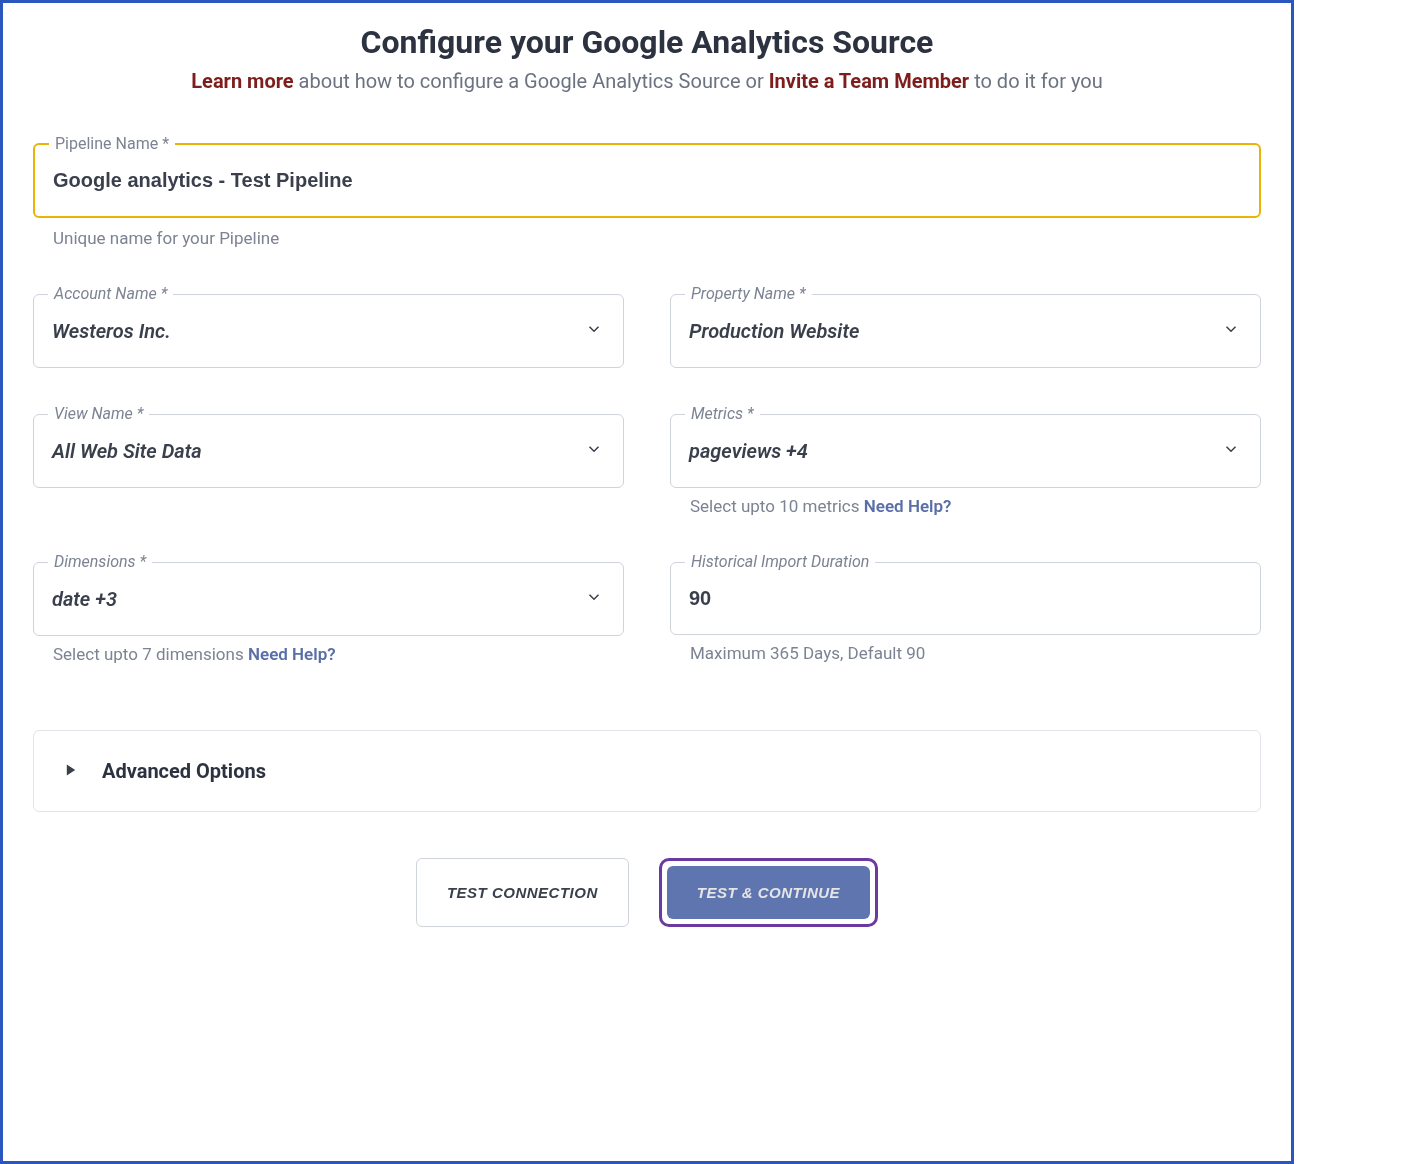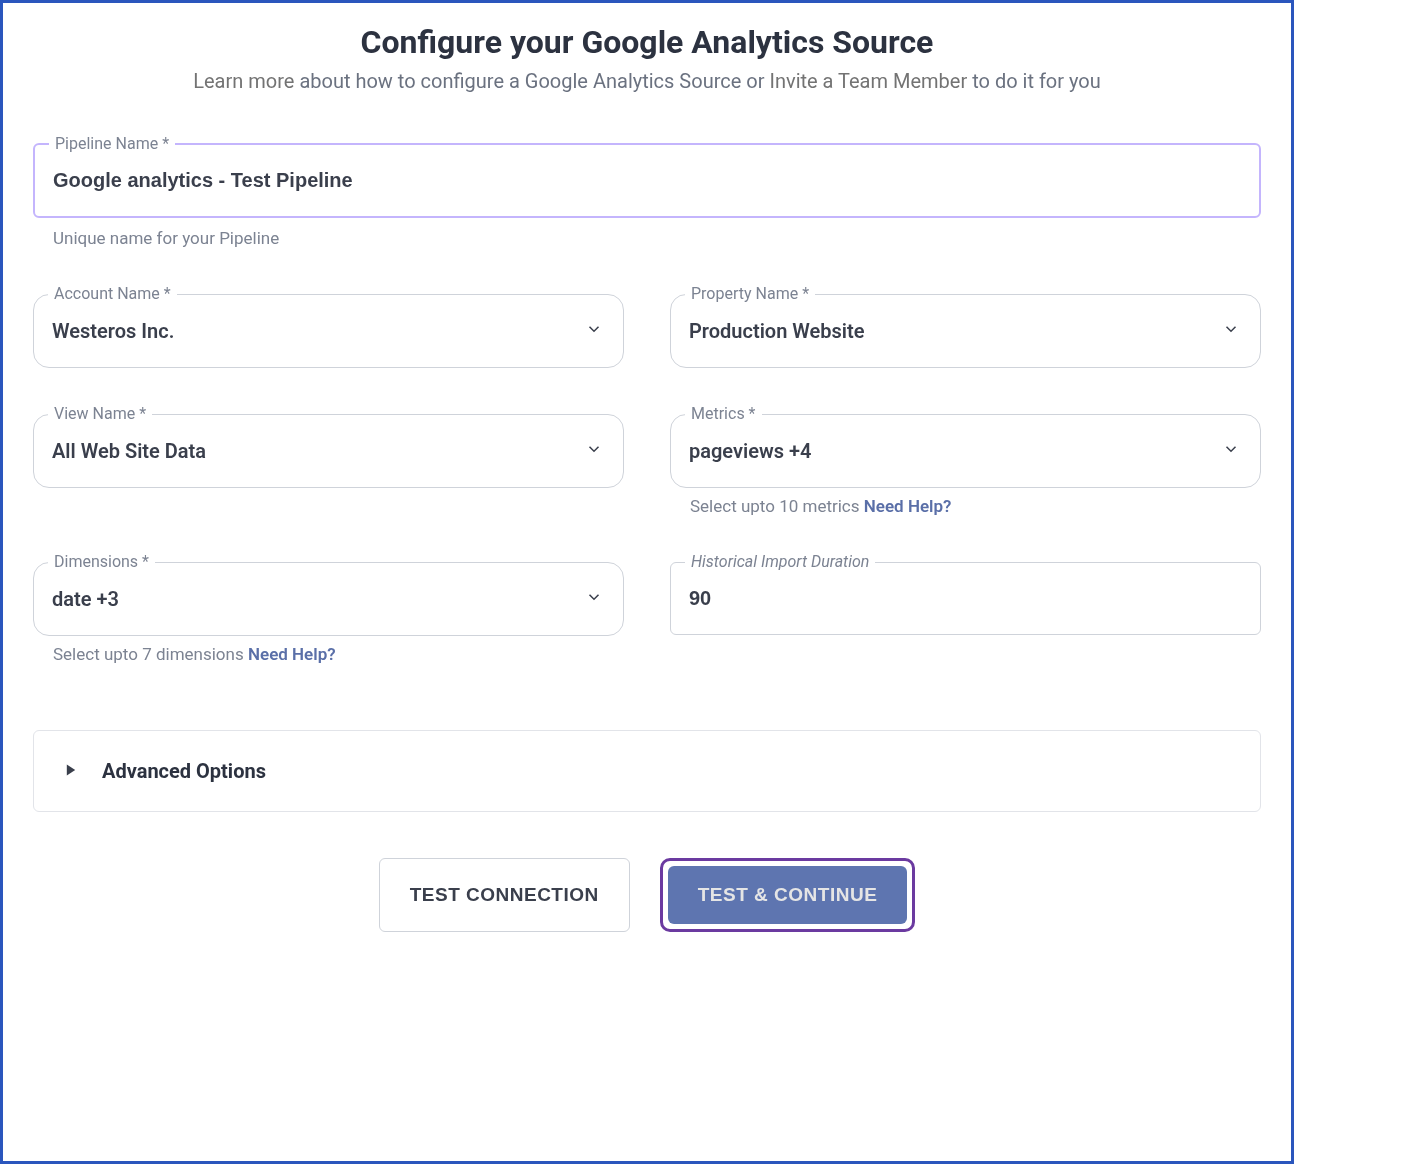--- a/index.html
+++ b/index.html
@@ -28,22 +28,22 @@
       font-weight: 700;
       color: #2c3240;
       margin-bottom: 8px;
     }
     .subtitle {
       font-size: 20px;
       color: #6b7280;
       font-weight: 400;
     }
     .subtitle .link {
-      color: #737373;
-      font-weight: 400;
+      color: #7f1d1d;
+      font-weight: 700;
     }
     .account-box {
       background: #f4f5f7;
       border-radius: 6px;
       padding: 16px 22px 28px 22px;
       margin-bottom: 70px;
     }
     .account-label {
       font-size: 17px;
       color: #7c8392;
@@ -76,21 +76,21 @@
       border: none;
       outline: none;
       font-size: 20px;
       font-weight: 600;
       color: #3a3f4c;
       padding: 24px 18px;
       background: transparent;
       border-radius: 6px;
     }
     .fieldset.pipeline {
-      border: 2px solid #c4b5fd;
+      border: 2px solid #eab308;
     }
     .hint {
       font-size: 17px;
       color: #7c8392;
       margin-left: 20px;
       margin-top: 8px;
     }
     .hint .help-link {
       color: #5a6fa8;
       font-weight: 600;
@@ -99,21 +99,22 @@
       display: flex;
       gap: 46px;
       margin-top: 46px;
     }
     .col {
       flex: 1;
     }
     .select-box {
       position: relative;
       border: 1px solid #cfd3da;
-      border-radius: 16px;
+      border-radius: 6px;
+      font-style: italic;
     }
     .select-label {
       position: absolute;
       top: -11px;
       left: 14px;
       background: #fff;
       padding: 0 6px;
       font-size: 16px;
       color: #7c8392;
     }
@@ -182,27 +183,28 @@
       font-weight: 700;
       color: #2c3240;
     }
     .button-row {
       display: flex;
       justify-content: center;
       gap: 30px;
       margin-top: 46px;
     }
     .btn {
-      font-size: 19px;
+      font-size: 15px;
       font-weight: 700;
       letter-spacing: 0.5px;
       padding: 18px 30px;
       border-radius: 6px;
       cursor: pointer;
       text-transform: uppercase;
+      font-style: italic;
     }
     .btn-secondary {
       background: #fff;
       border: 1px solid #cfd3da;
       color: #3a3f4c;
     }
     .btn-primary-wrapper {
       border: 3px solid #6b3aa0;
       border-radius: 10px;
       padding: 5px;
@@ -298,20 +300,21 @@
       </div>
       <div class="hint">
         <span>Select upto 7 dimensions </span><span class="help-link">Need Help?</span>
       </div>
     </div>
     <div class="col">
       <div class="text-input-box">
         <span class="text-input-label">Historical Import Duration</span>
         <input class="text-input-value" type="text" value="90" style="">
       </div>
+      <div class="hint">Maximum 365 Days, Default 90</div>
     </div>
   </div>
 
   <div class="advanced-box">
     <span class="triangle">
       <svg viewBox="0 0 10 10">
           <polygon points="2,1 8,5 2,9"></polygon>
         </svg>
     </span>
     <span class="advanced-label">Advanced Options</span>

